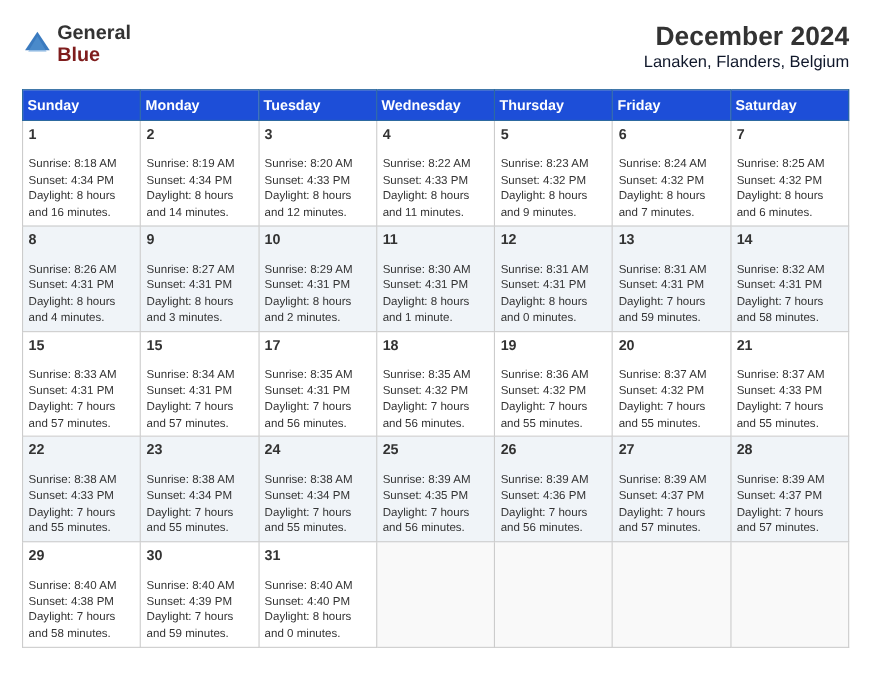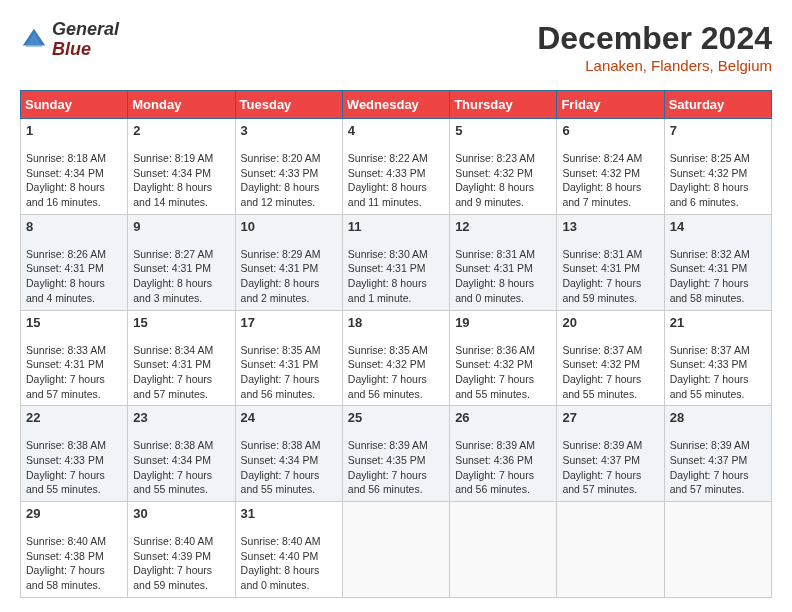--- a/index.html
+++ b/index.html
@@ -13,55 +13,54 @@
     .header {
       display: flex;
       justify-content: space-between;
       align-items: flex-start;
       margin-bottom: 16px;
     }
     .logo {
       display: flex;
       align-items: center;
       gap: 4px;
-      font-style: italic;
     }
     .logo-text {
       display: flex;
       flex-direction: column;
       font-size: 18px;
       font-weight: bold;
       line-height: 1.1;
     }
     .logo-text span:first-child { color: #333; }
     .logo-text span:last-child { color: #7f1d1d; }
     .logo-icon {
       width: 28px;
       height: 28px;
     }
     .title-block {
       text-align: right;
     }
     .title-block h1 {
-      font-size: 32px;
+      font-size: 24px;
       font-weight: bold;
       color: #333;
     }
     .title-block h2 {
       font-size: 15px;
       font-weight: normal;
-      color: #c2410c;
+      color: #0f172a;
     }
     .calendar {
       width: 100%;
       border-collapse: collapse;
       font-size: 11px;
     }
     .calendar thead tr th {
-      background: #ef4444;
+      background: #1d4ed8;
       color: #fff;
       padding: 6px 4px;
       text-align: left;
       font-size: 13px;
       font-weight: bold;
       border: 1px solid #2d6aa0;
     }
     .calendar tbody tr td {
       border: 1px solid #ccc;
       vertical-align: top;

